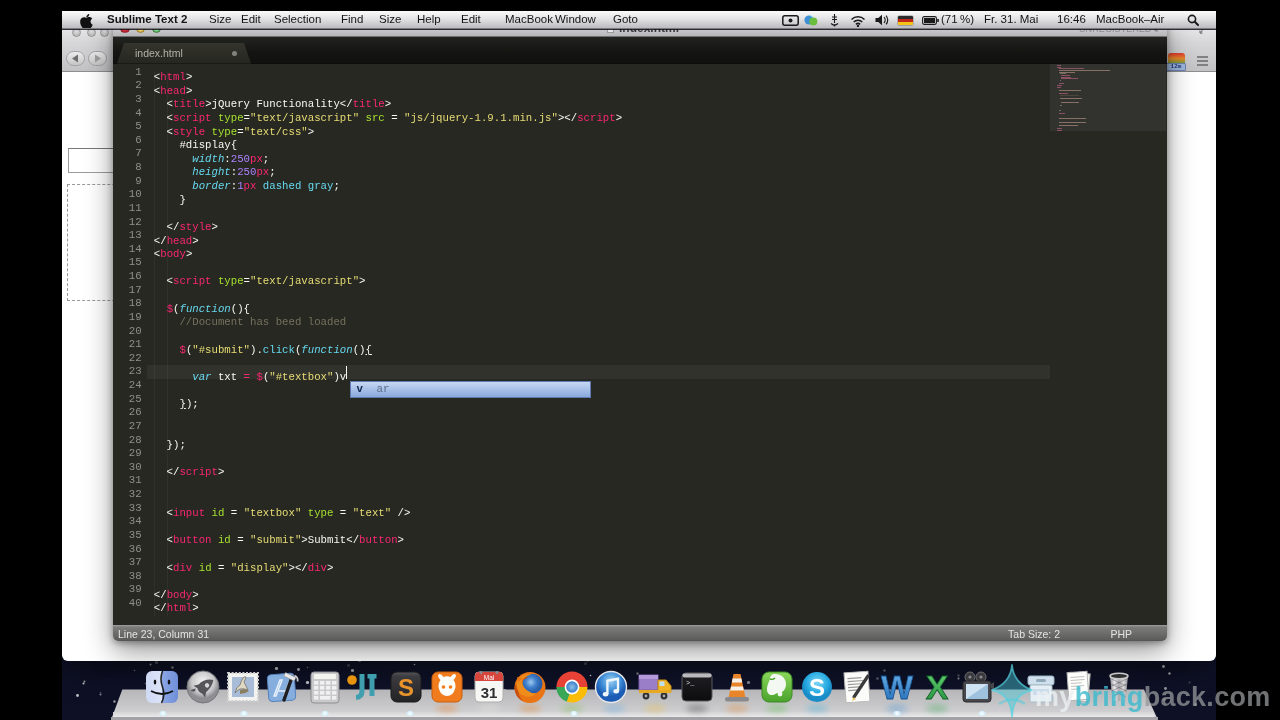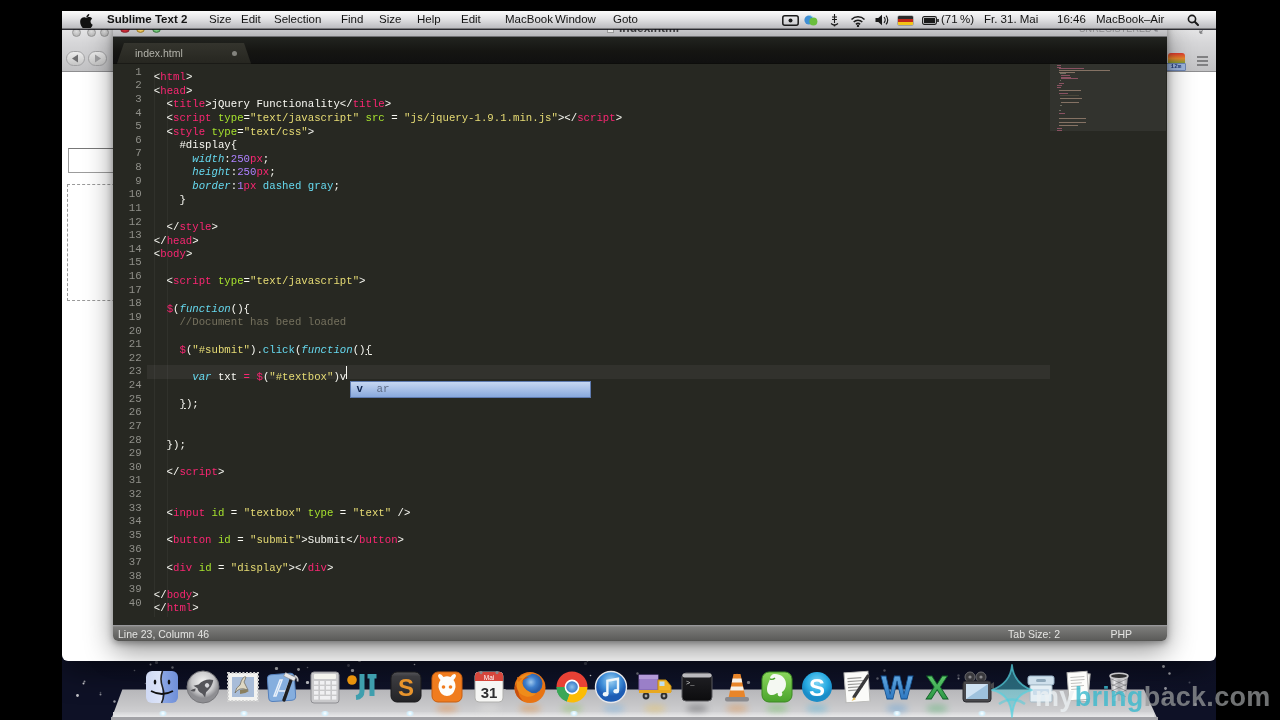--- a/index.html
+++ b/index.html
@@ -175,21 +175,21 @@
 <i style="left:945.5px;top:60.8px;width:19.0px;background:#857264"></i>
 <i style="left:944.0px;top:64.1px;width:5.1px;background:#8a5262"></i>
 <i style="left:944.0px;top:65.8px;width:5.1px;background:#8a5262"></i>
       </div>
     <div class="abs" id="ac">
         <b>v</b>
         <s>ar</s>
       </div>
   </div>
   <div class="abs" id="status">
-      <span class="l">Line 23, Column 46</span>
+      <span class="l">Line 23, Column 31</span>
       <span class="r1">Tab Size: 2</span>
       <span class="r2">PHP</span>
     </div>
 </div>
 
 <div class="abs" id="shelf">
     <div id="shelfsurf"></div>
     <div id="shelflip"></div>
     <div id="shelfbot"></div>
   </div>

